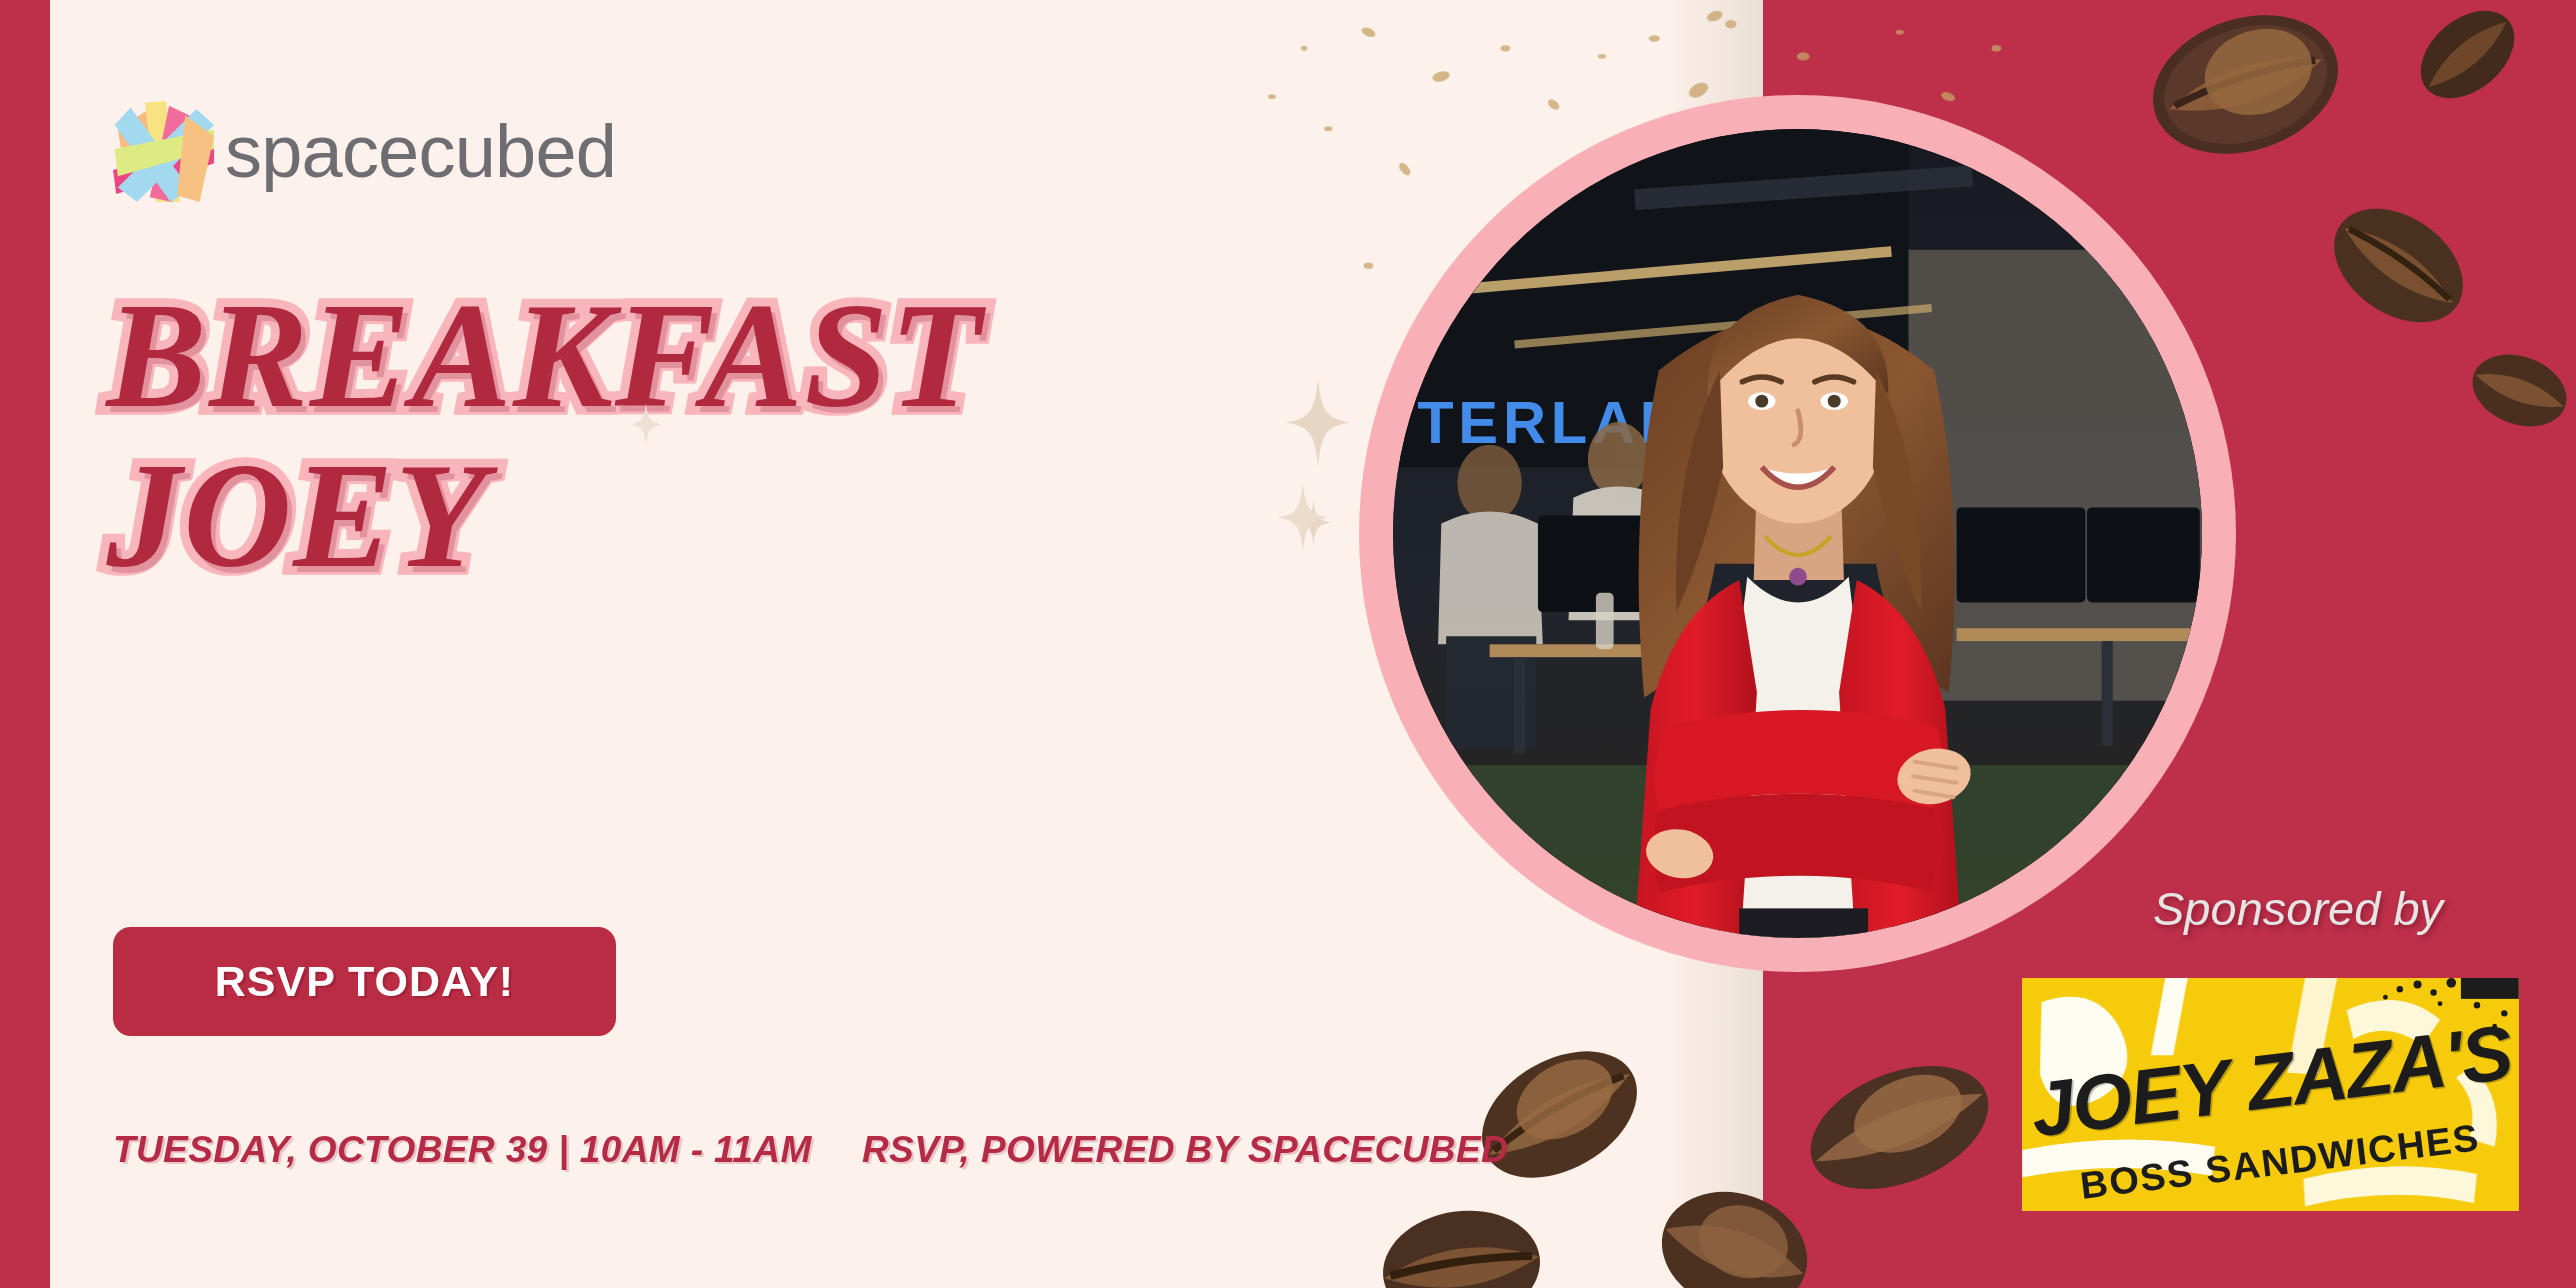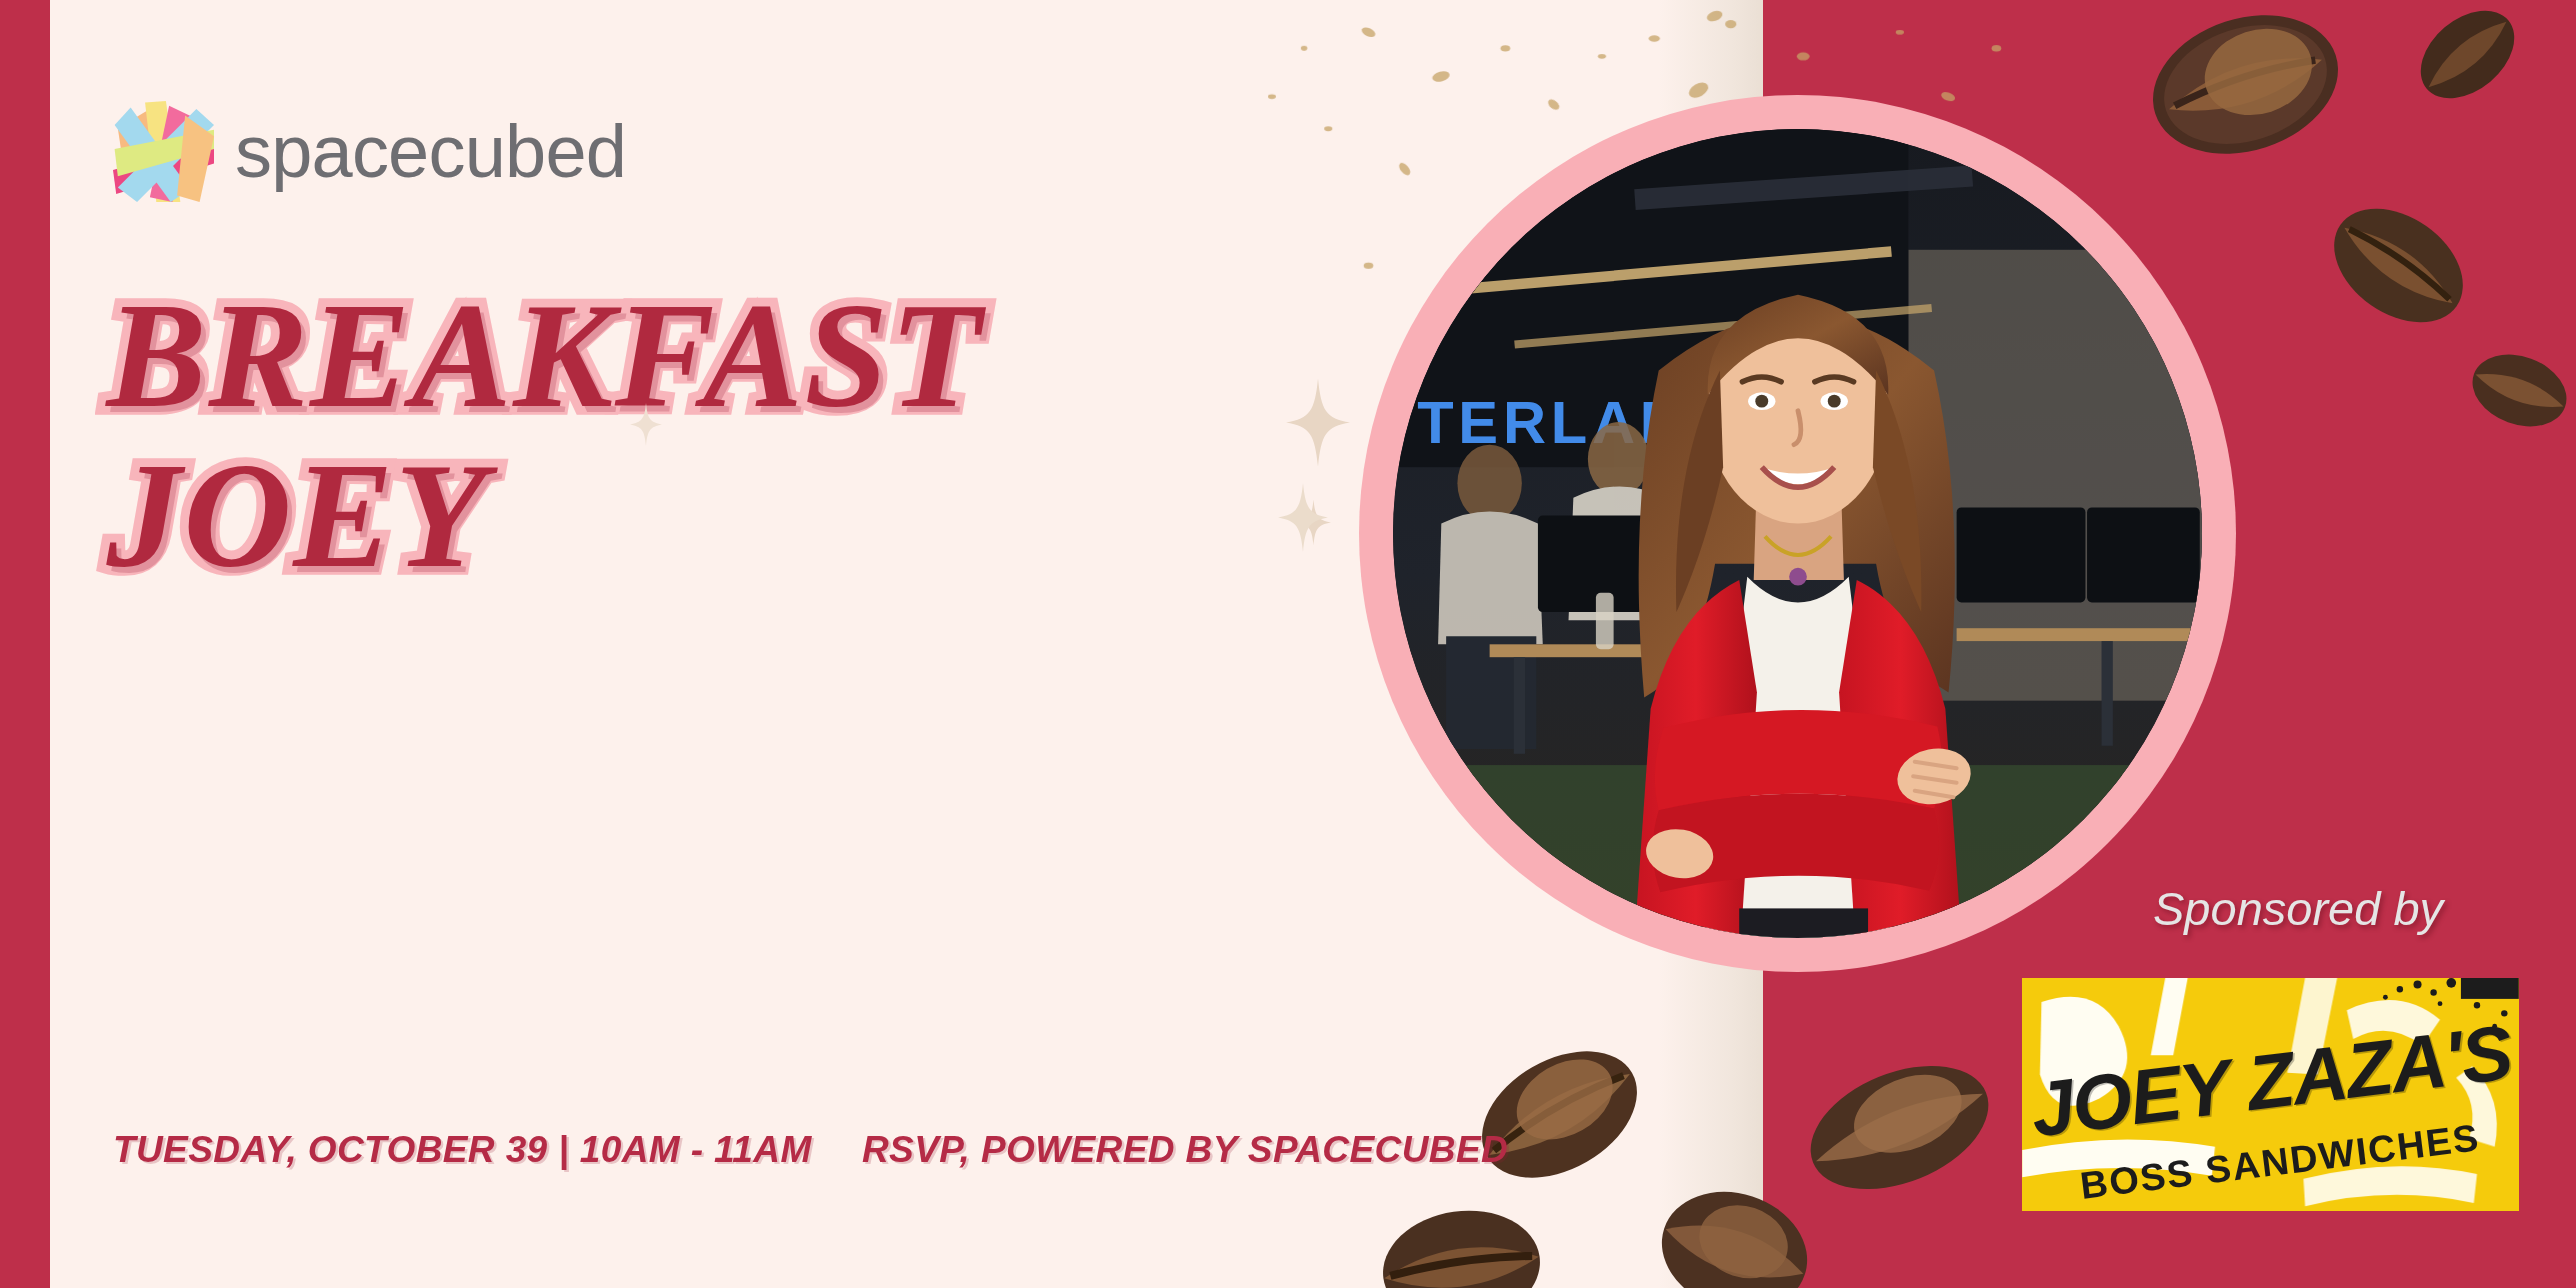--- a/index.html
+++ b/index.html
@@ -20,21 +20,21 @@
   .bg-cream-shade {
     position:absolute; left:1658px; top:0; width:105px; height:1288px;
     background:linear-gradient(90deg,#FDF1EC 0%,#F1E6DD 70%,#EADFD4 100%);
   }
   .speckles { position:absolute; inset:0; pointer-events:none; }
 
   
   .left-col { position:absolute; left:113px; top:0; width:1369px; height:1288px; }
 
   
-  .logo-row { position:absolute; left:0; top:101px; display:flex; align-items:center; gap:21px; }
+  .logo-row { position:absolute; left:0; top:101px; display:flex; align-items:center; gap:11px; }
   .logo-mark { width:101px; height:101px; position:relative; overflow:hidden; }
   .logo-word { font-size:74px; color:#6E6E72; letter-spacing:-0.8px;
                font-family:"Liberation Sans", sans-serif; line-height:1; }
 
   
   .headline { position:absolute; left:-6.4px; top:283px; }
   .headline .line {
     font-family:"Liberation Serif", serif;
     font-style:italic; font-weight:700;
     font-size:150px; line-height:0.97;
@@ -243,20 +243,21 @@
       </span>
       <span class="logo-word">spacecubed</span>
     </div>
 
     <div class="headline">
       <div class="line l1">BREAKFAST</div>
       <div class="line l2">JOEY</div>
     </div>
 
 
+    <div class="cta">RSVP TODAY!</div>
 
     <div class="meta when">TUESDAY, OCTOBER 39 | 10AM - 11AM</div>
     <div class="meta where">RSVP, POWERED BY SPACECUBED</div>
   </div>
 
   <svg class="sparkle" style="left:1286px; top:378px;" width="64" height="89" viewBox="0 0 80 110">
     <path d="M40 0 C44 40 50 50 80 55 C50 60 44 70 40 110 C36 70 30 60 0 55 C30 50 36 40 40 0Z" fill="#E8D6C4"></path>
   </svg>
   <svg class="sparkle" style="left:1296px; top:499px;" width="35" height="47" viewBox="0 0 44 58">
     <path d="M22 0 C24 21 27 26 44 29 C27 32 24 37 22 58 C20 37 17 32 0 29 C17 26 20 21 22 0Z" fill="#E8D6C4"></path>

